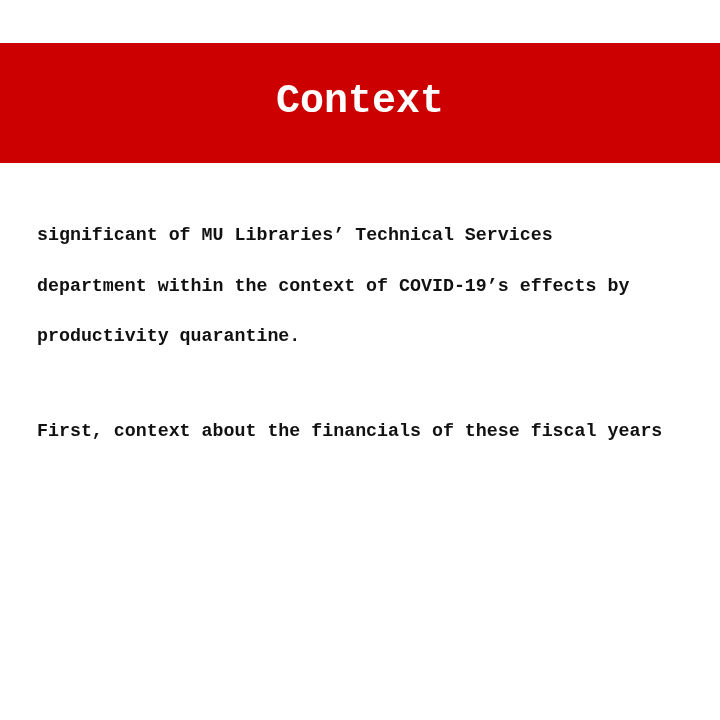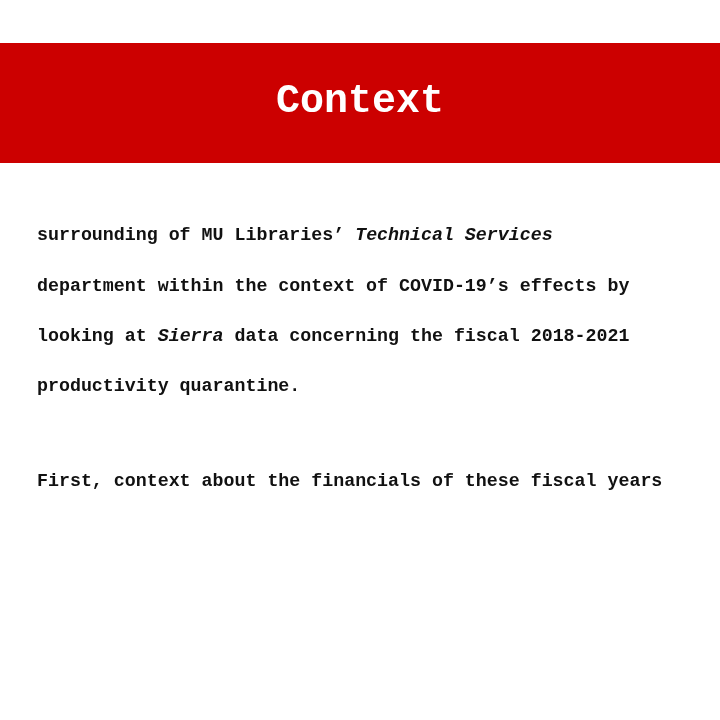--- a/index.html
+++ b/index.html
@@ -48,37 +48,35 @@
     }
     .para {
       margin: 0 0 19px 0;
       white-space: pre-line;
     }
     .line {
       display: block;
       white-space: pre;
     }
     .em {
-      font-style: italic;
     }
   </style>
 </head>
 <body>
 
 <div class="slide">
   <div class="banner">
     <div class="banner-title">Context</div>
   </div>
 
   <div class="body">
 
     <div class="para">
-      <span class="line"><span>surrounding of MU Libraries’ </span><span class="em">Technical Services</span></span>
+      <span class="line"><span>significant of MU Libraries’ </span><span class="em">Technical Services</span></span>
       <span class="line"><span>department within the context of COVID-19’s effects by</span></span>
-      <span class="line"><span>looking at </span><span class="em">Sierra</span><span> data concerning the fiscal 2018-2021</span></span>
       <span class="line"><span>productivity quarantine.</span></span>
     </div>
 
     <div class="para">
       <span class="line"><span>First, context about the financials of these fiscal years</span></span>
     </div>
 
   </div>
 </div>
 

